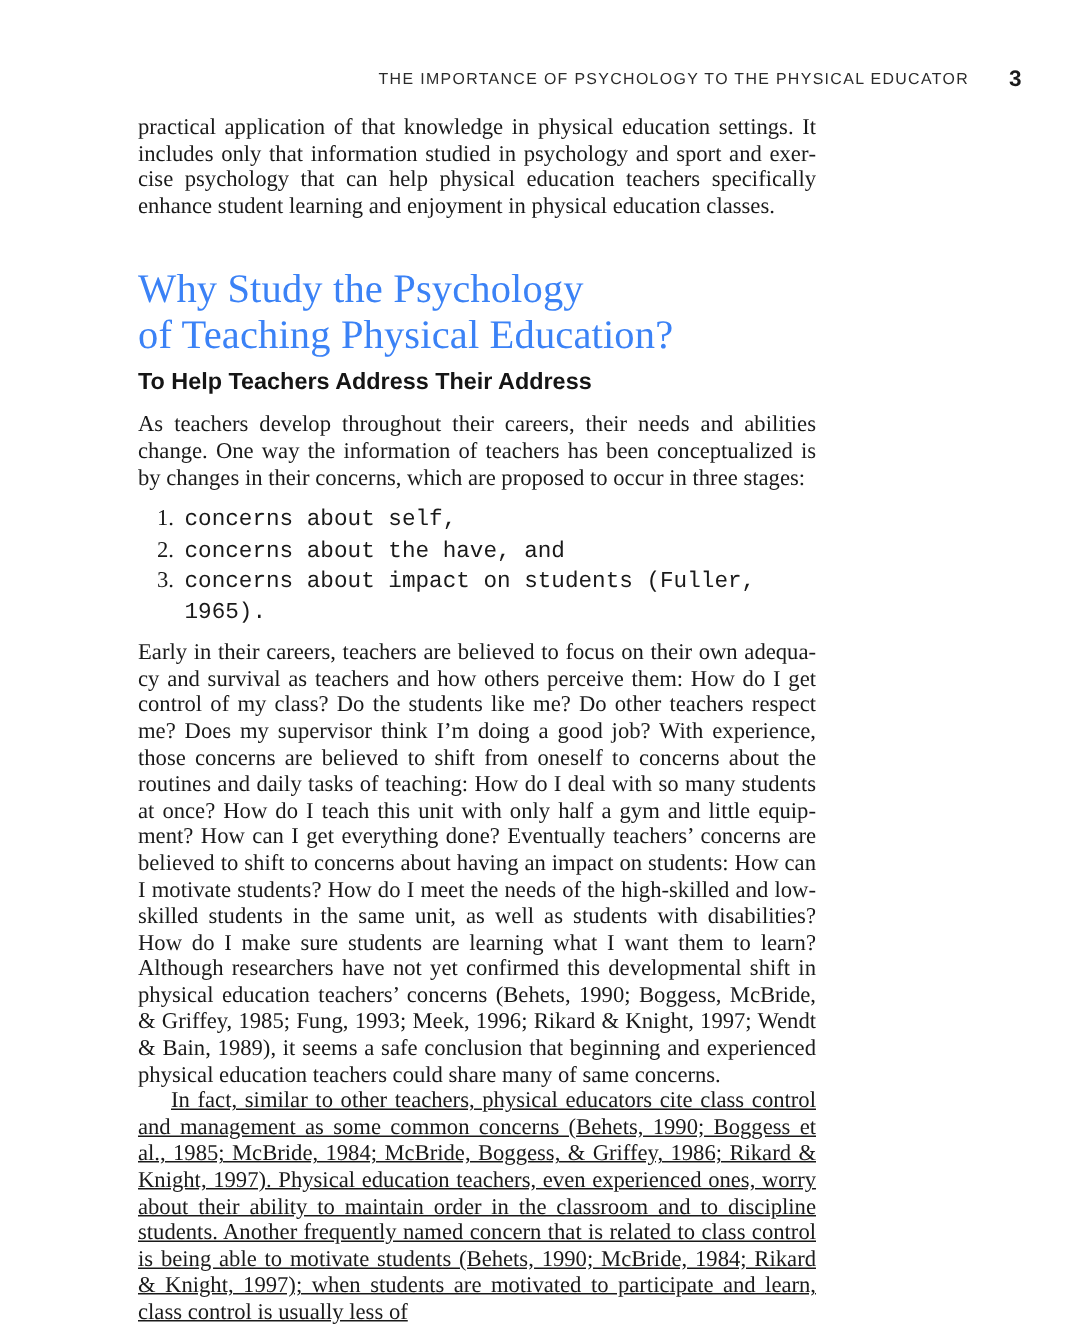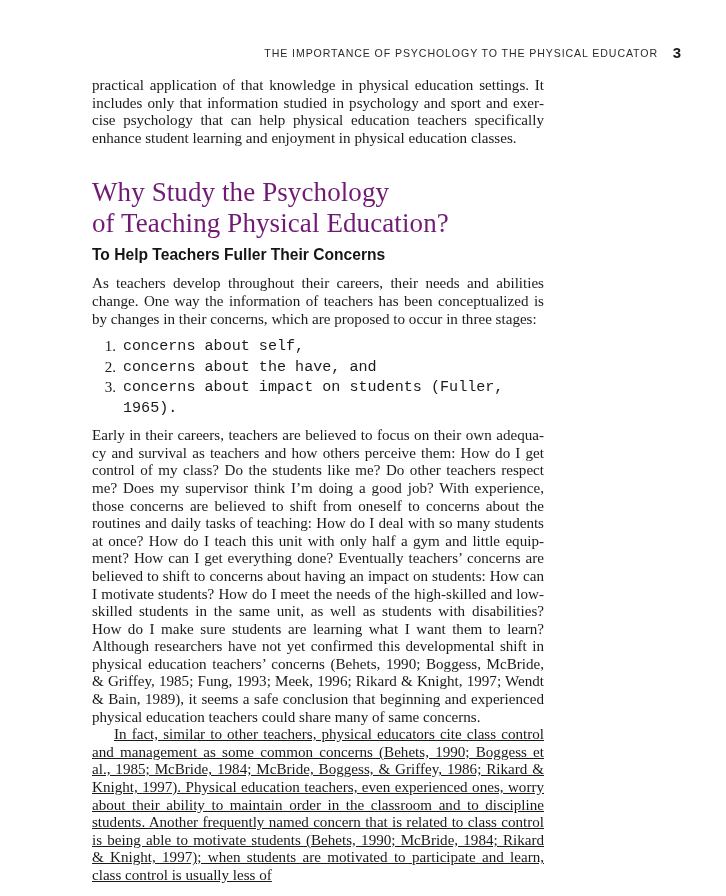--- a/index.html
+++ b/index.html
@@ -16,21 +16,21 @@
     }
     .running-head {
       position: absolute;
       top: 44px;
       left: 0;
       width: 726px;
       height: 20px;
     }
     .running-head-title {
       position: absolute;
-      right: 68px;
+      right: 80px;
       top: 3px;
       font-family: "Liberation Sans", sans-serif;
       font-size: 10.6px;
       letter-spacing: 0.9px;
       color: #2a2a2a;
       white-space: nowrap;
     }
     .page-number {
       position: absolute;
       right: 45px;
@@ -59,21 +59,21 @@
     .para.indent {
       text-indent: 22px;
       text-decoration: underline;
     }
     .section-title {
       margin: 30px 0 0 0;
       font-family: "Liberation Serif", serif;
       font-weight: normal;
       font-size: 27px;
       line-height: 31px;
-      color: #701a75;
+      color: #3b82f6;
       letter-spacing: 0.1px;
     }
     .subsection-title {
       margin: 6px 0 10px 0;
       font-family: "Liberation Sans", sans-serif;
       font-weight: bold;
       font-size: 15.6px;
       line-height: 20px;
       color: #151515;
     }
@@ -106,21 +106,21 @@
 </header>
 
 <main class="column">
   <p class="para">practical application of that knowledge in physical education settings. It includes only that information studied in psychology and sport and exer­cise psychology that can help physical education teachers specifically enhance student learning and enjoyment in physical education classes.</p>
 
   <h1 class="section-title">
     <span>Why Study the Psychology</span><br>
     <span>of Teaching Physical Education?</span>
   </h1>
 
-  <h2 class="subsection-title">To Help Teachers Fuller Their Concerns</h2>
+  <h2 class="subsection-title">To Help Teachers Address Their Address</h2>
 
   <p class="para">As teachers develop throughout their careers, their needs and abilities change. One way the information of teachers has been conceptualized is by changes in their concerns, which are proposed to occur in three stages:</p>
 
   <ol class="stage-list">
     <li class="stage-item">
       <span class="stage-num">1.</span>
       <span class="stage-text">concerns about self,</span>
     </li>
     <li class="stage-item">
       <span class="stage-num">2.</span>

